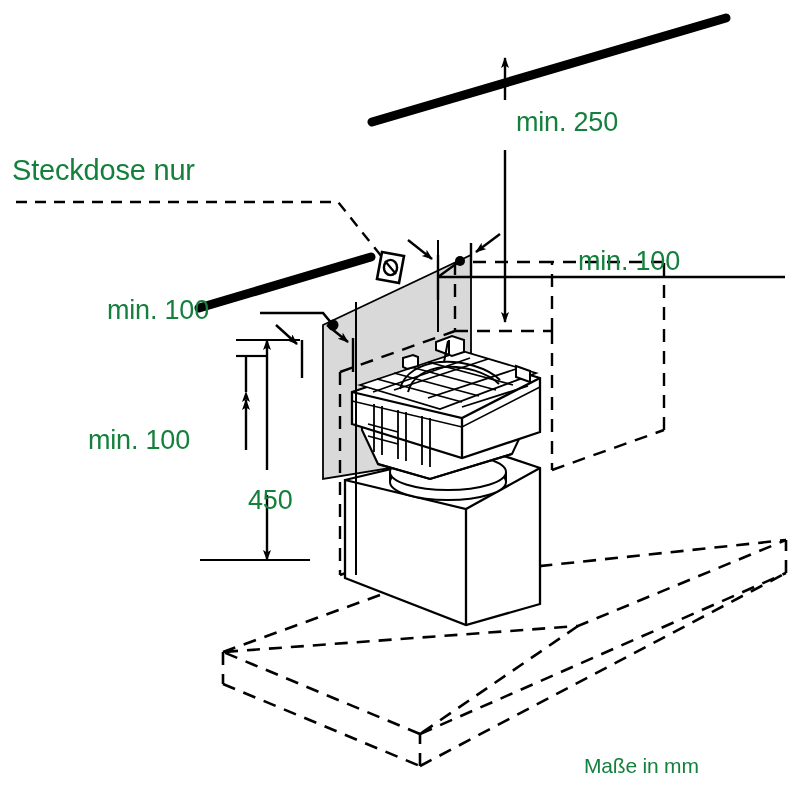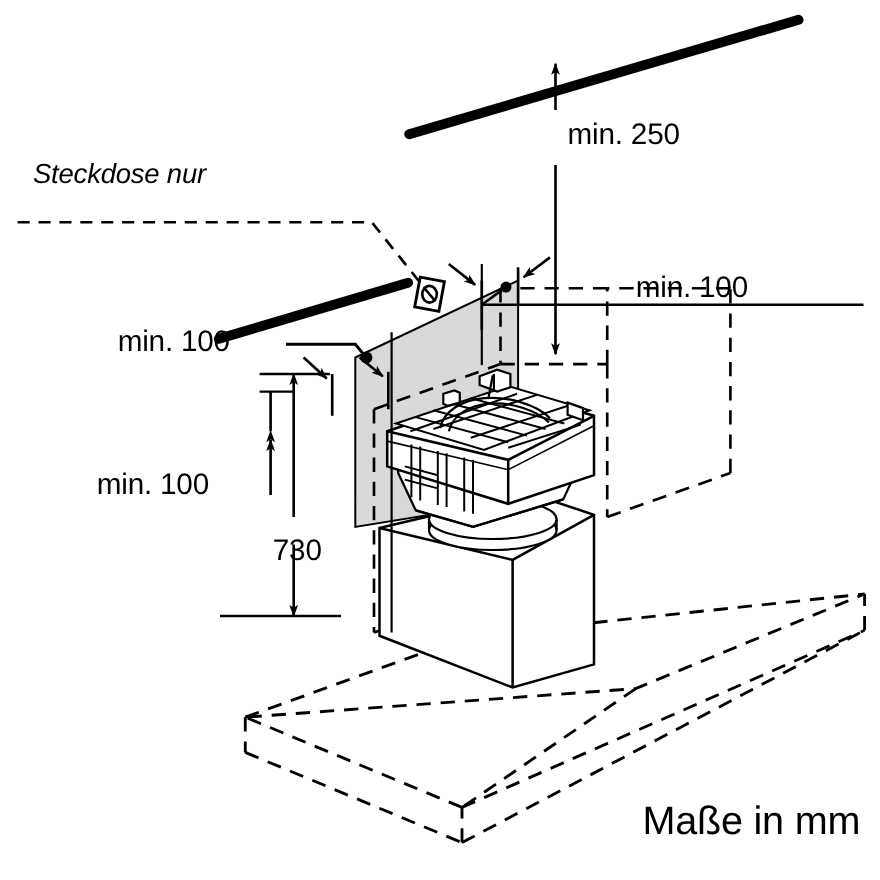--- a/index.html
+++ b/index.html
@@ -22,31 +22,30 @@
   }
   #drawing {
     position: absolute;
     left: 0;
     top: 0;
     width: 800px;
     height: 800px;
   }
   .lbl {
     position: absolute;
-    color: #000000;
+    color: #15803d;
     font-family: "Liberation Sans", sans-serif;
     white-space: pre;
     line-height: 1.18;
     letter-spacing: -0.2px;
   }
   #note-text {
-    left: 30px;
+    left: 12px;
     top: 85px;
-    font-size: 25px;
-    font-style: italic;
+    font-size: 29px;
   }
   #dim-250 {
     left: 516px;
     top: 107px;
     font-size: 27px;
   }
   #dim-100-right {
     left: 578px;
     top: 246px;
     font-size: 27px;
@@ -61,22 +60,22 @@
     top: 425px;
     font-size: 27px;
   }
   #dim-450 {
     left: 248px;
     top: 485px;
     font-size: 27px;
   }
   #units-caption {
     left: 584px;
-    top: 725px;
-    font-size: 36px;
+    top: 754px;
+    font-size: 21px;
   }
 </style>
 </head>
 <body>
 
 <div id="stage">
 
   <svg id="drawing" viewBox="0 0 800 800" xmlns="http://www.w3.org/2000/svg">
 
     <defs>
@@ -237,17 +236,17 @@
   </div>
 
   <div class="lbl" id="dim-250">min. 250</div>
 
   <div class="lbl" id="dim-100-right">min. 100</div>
 
   <div class="lbl" id="dim-100-left">min. 100</div>
 
   <div class="lbl" id="dim-100-lower">min. 100</div>
 
-  <div class="lbl" id="dim-450">730</div>
+  <div class="lbl" id="dim-450">450</div>
 
   <div class="lbl" id="units-caption">Maße in mm</div>
 
 </div>
 
 </body></html>

